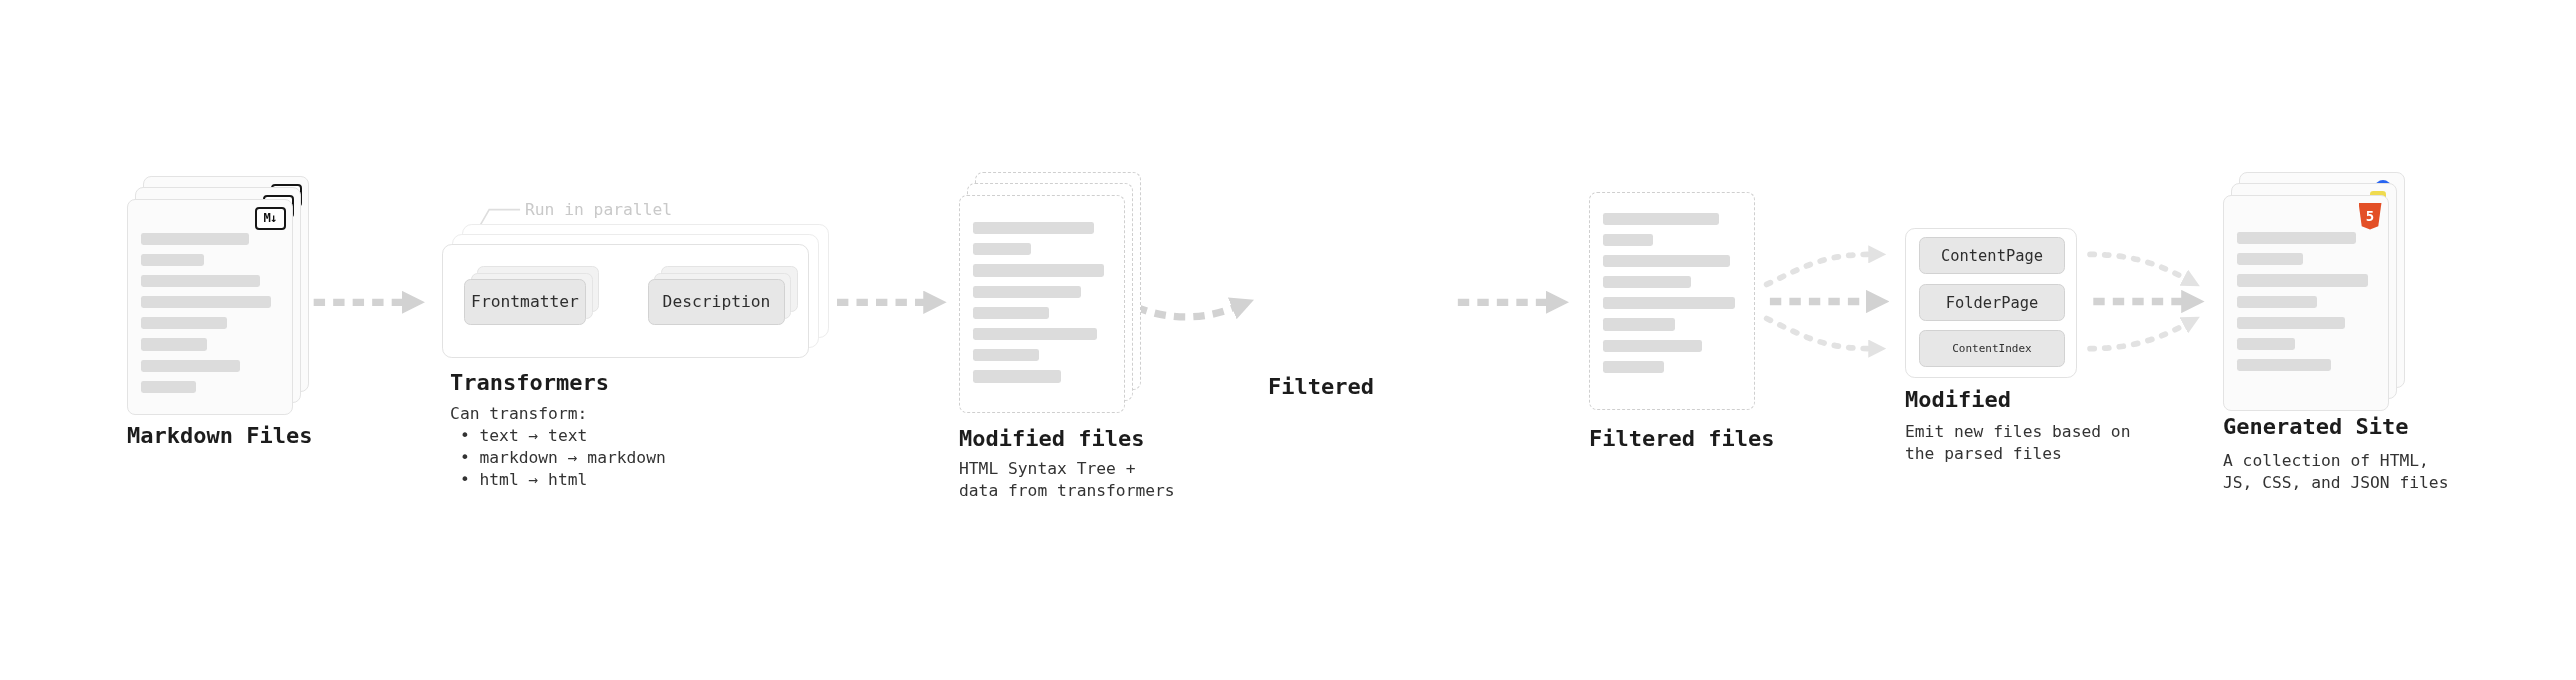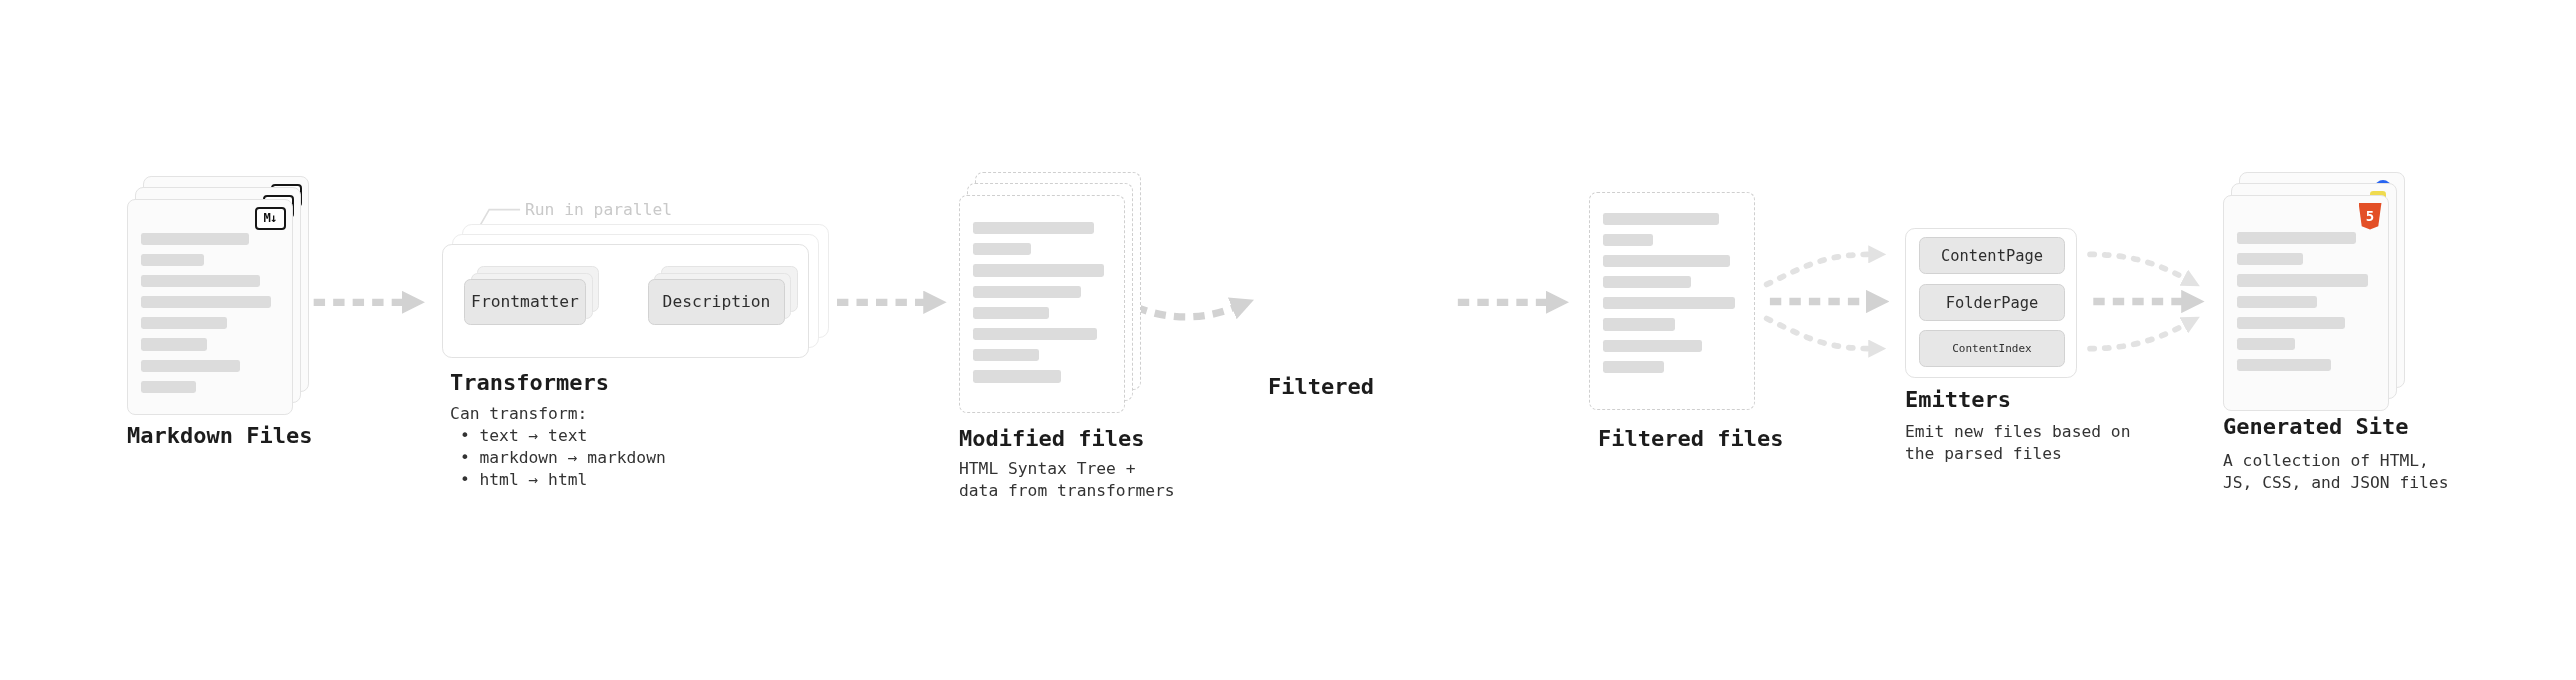--- a/index.html
+++ b/index.html
@@ -159,30 +159,30 @@
         <i class="bar" style="width:84%"></i>
         <i class="bar" style="width:36%"></i>
         <i class="bar" style="width:92%"></i>
         <i class="bar" style="width:64%"></i>
         <i class="bar" style="width:96%"></i>
         <i class="bar" style="width:52%"></i>
         <i class="bar" style="width:72%"></i>
         <i class="bar" style="width:44%"></i>
       </div>
     </div>
-    <div class="node-title" style="left:9px; top:234px;">Filtered files</div>
+    <div class="node-title" style="left:0; top:234px;">Filtered files</div>
   </div>
 
   <div class="node" style="left:1905px; top:228px; width:211px; height:260px;">
     <div class="panel" style="left:0; top:0; width:172px; height:150px;">
       <div class="pill" style="left:13px; top:8.1px; width:146px; height:37px; font-size:15.4px;">ContentPage</div>
       <div class="pill" style="left:13px; top:55px; width:146px; height:37px; font-size:15.4px;">FolderPage</div>
       <div class="pill" style="left:13px; top:101px; width:146px; height:37px; font-size:11px;">ContentIndex</div>
     </div>
-    <div class="node-title" style="left:0; top:159px;">Emitters</div>
+    <div class="node-title" style="left:0; top:159px;">Modified</div>
     <div class="node-desc" style="left:0; top:193px;">Emit new files based on
 the parsed files</div>
   </div>
 
   <div class="node" style="left:2223px; top:172px; width:228px; height:341px;">
     <div class="card" style="left:16.3px; top:0;">
       <span class="css-badge"></span>
     </div>
     <div class="card" style="left:8.1px; top:11.4px;">
       <span class="js-badge"></span>

